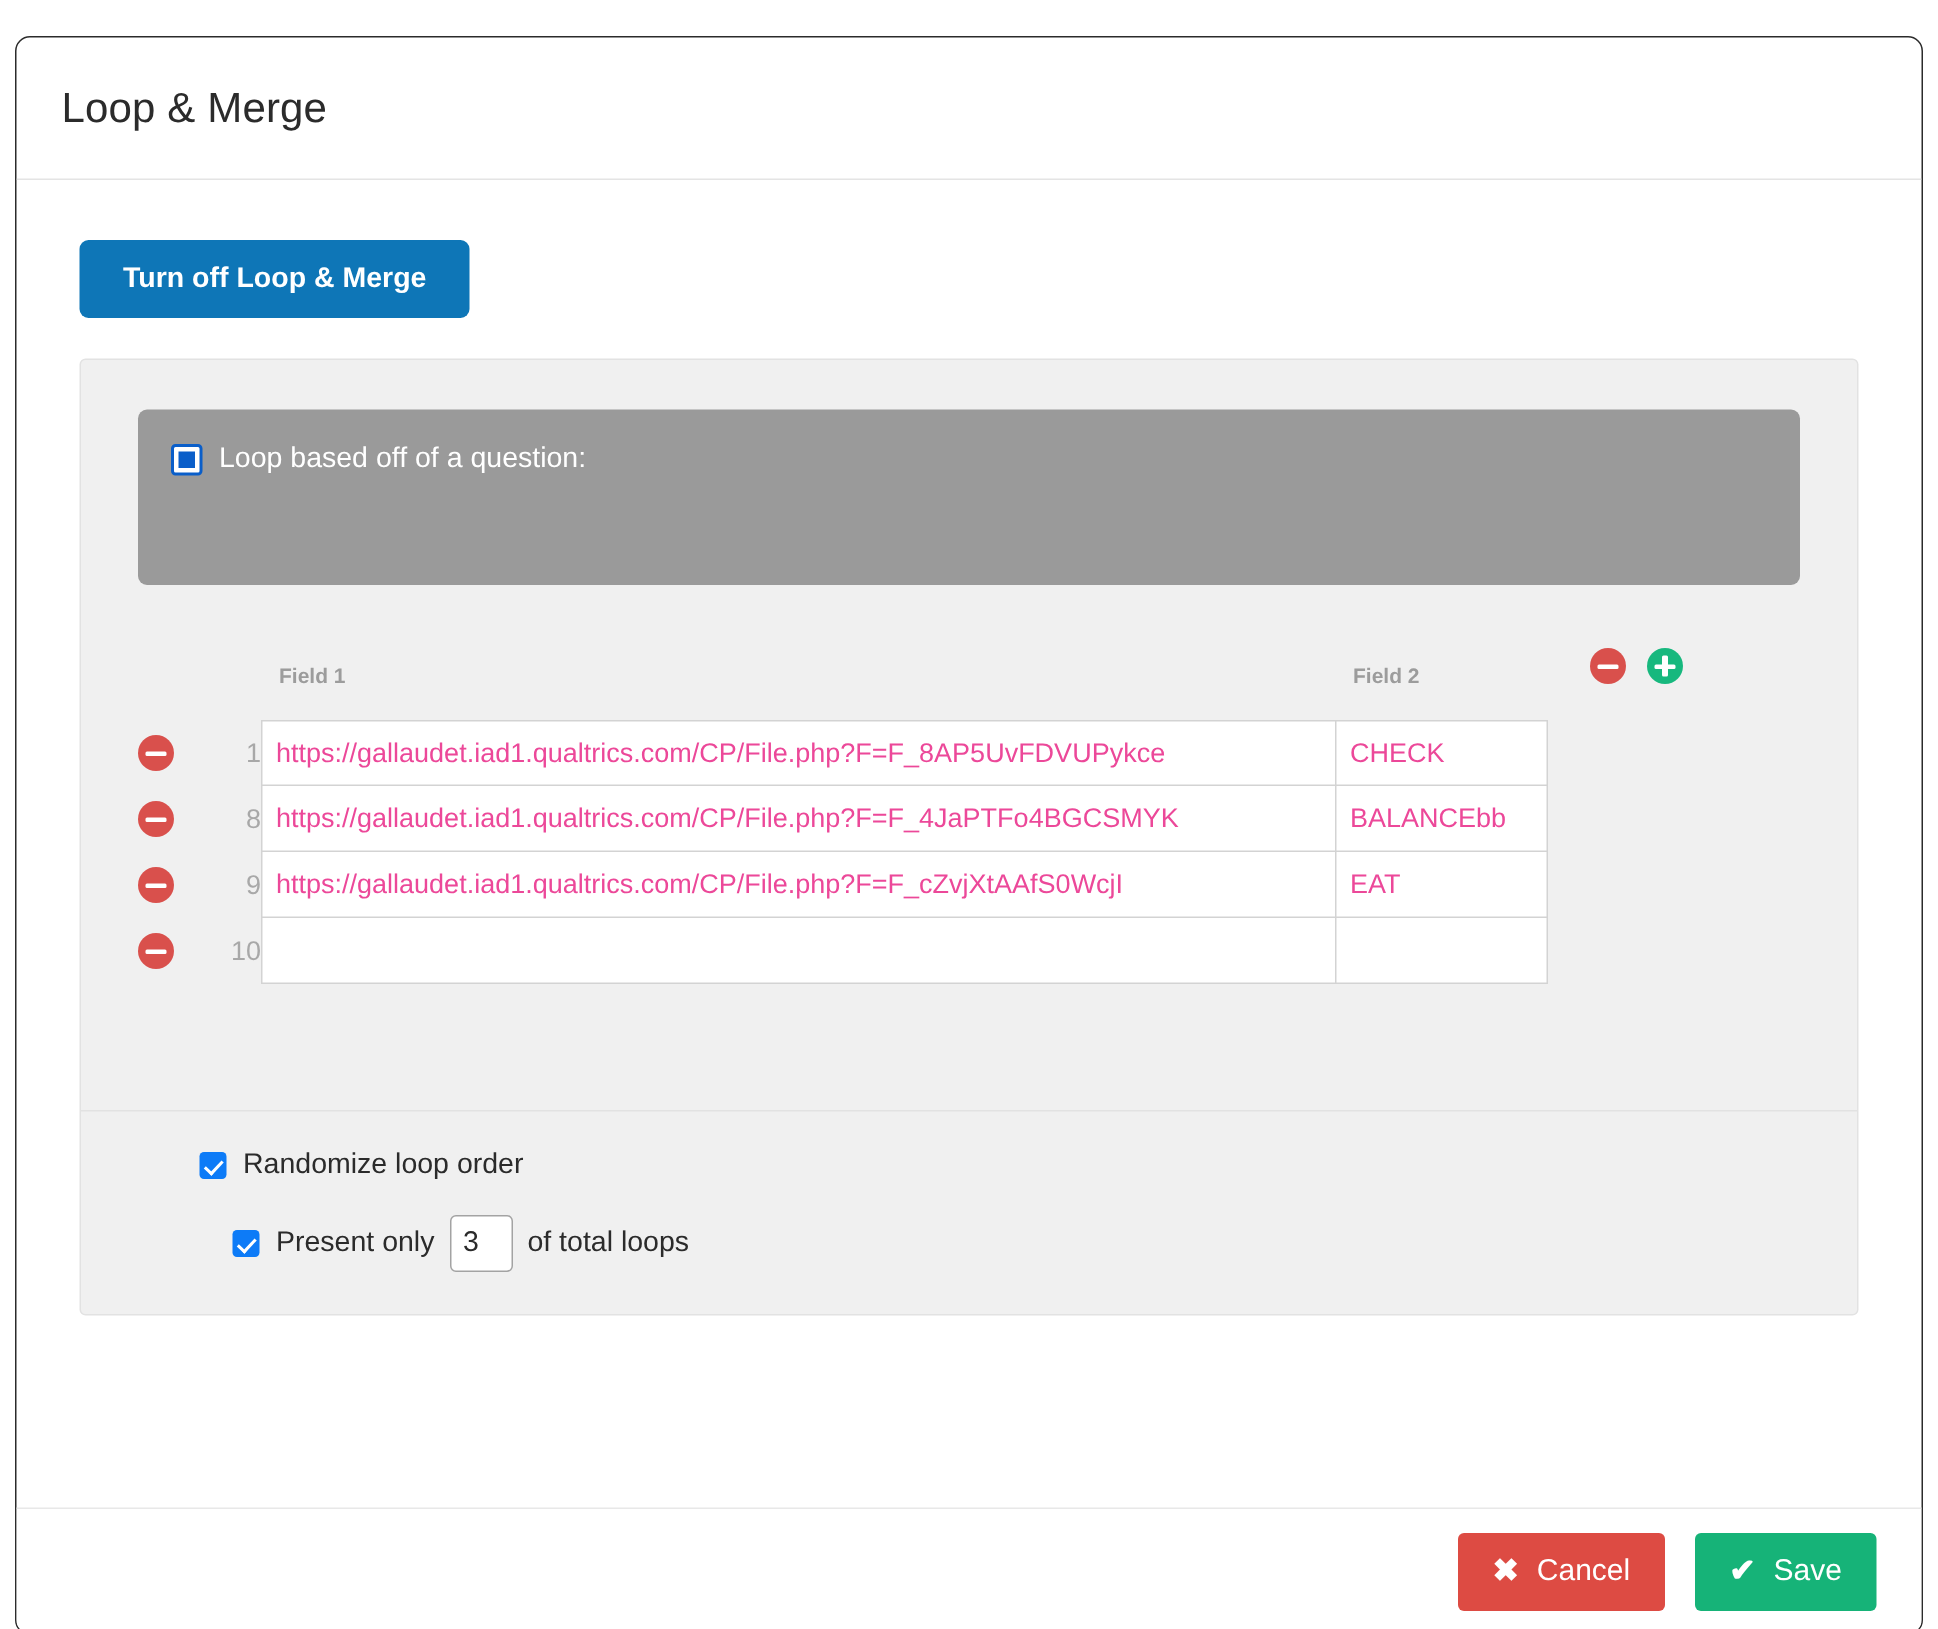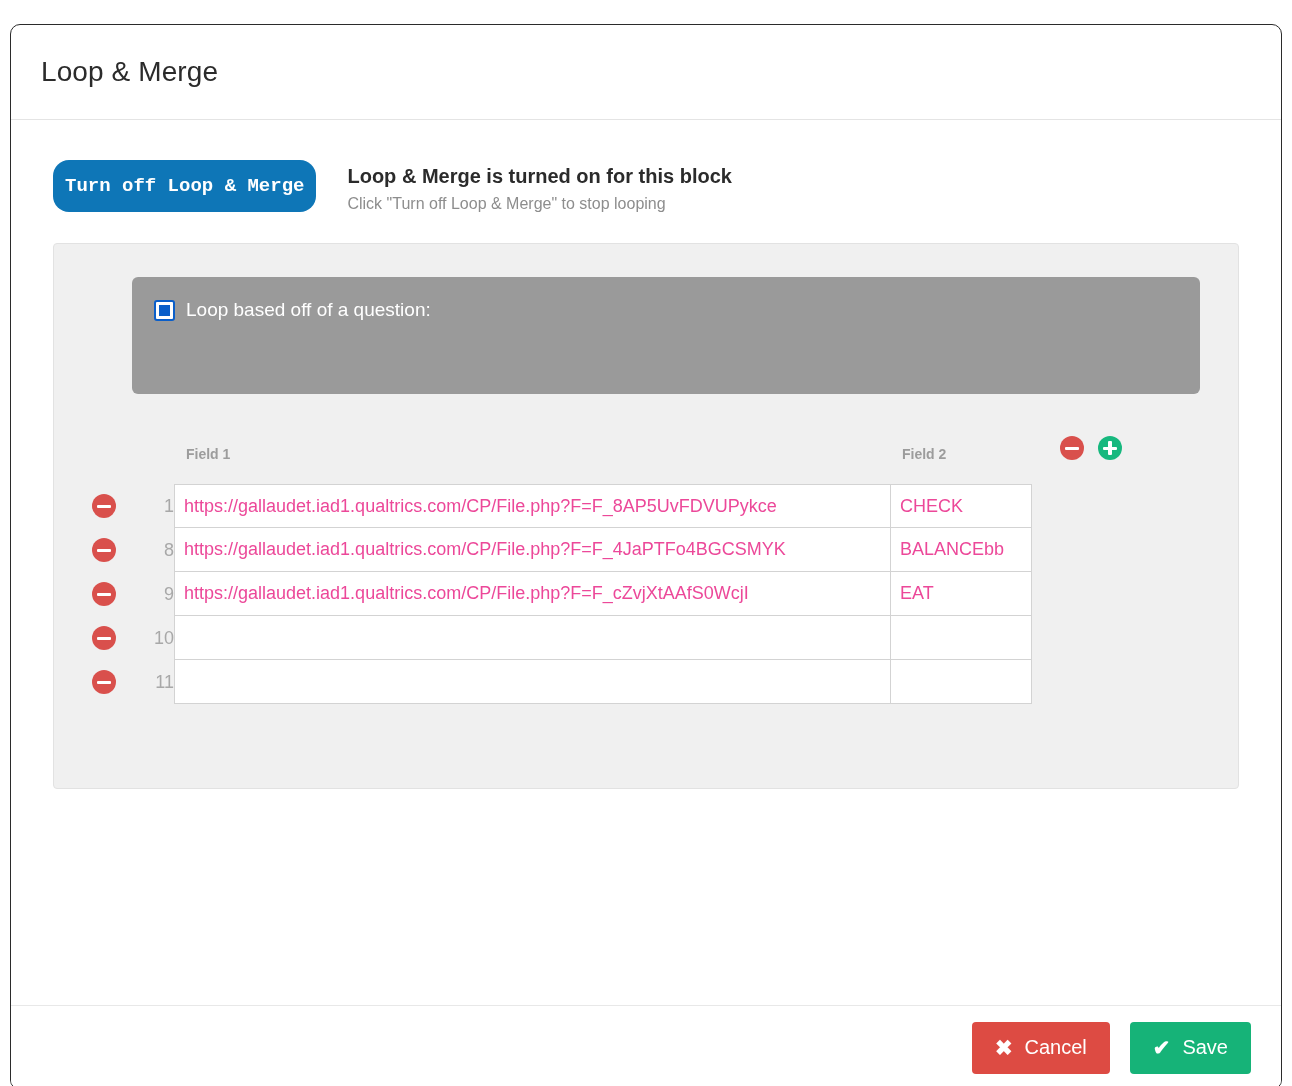--- a/index.html
+++ b/index.html
@@ -56,25 +56,25 @@
   
   .toggle-row {
     display: flex;
     align-items: flex-start;
     margin-bottom: 27px;
   }
   .btn-toggle {
     background: #0e76b7;
     color: #ffffff;
     border: none;
-    border-radius: 16px;
+    border-radius: 6px;
     font-size: 19px;
     font-weight: 700;
-    font-family: Liberation Mono, monospace;
-    padding: 0 12px;
+    font-family: Liberation Sans, sans-serif;
+    padding: 0 29px;
     height: 52px;
     line-height: 52px;
     cursor: pointer;
     white-space: nowrap;
   }
   .toggle-text {
     margin-left: 31px;
     padding-top: 3px;
   }
   .toggle-text .t1 {
@@ -103,21 +103,20 @@
 
   
   .question-banner {
     background: #9a9a9a;
     border-radius: 6px;
     height: 117px;
     box-sizing: border-box;
     padding: 20px 24px 0 22px;
     display: flex;
     align-items: flex-start;
-    margin-left: 40px;
   }
   .q-check {
     width: 21px;
     height: 21px;
     background: #ffffff;
     border: 2px solid #0a5ec9;
     border-radius: 3px;
     box-sizing: border-box;
     position: relative;
     flex: 0 0 auto;
@@ -332,24 +331,20 @@
 <div class="modal">
 
   <div class="modal-header">
     <div class="modal-title">Loop &amp; Merge</div>
   </div>
 
   <div class="modal-body">
 
     <div class="toggle-row">
       <button class="btn-toggle">Turn off Loop &amp; Merge</button>
-      <div class="toggle-text">
-        <div class="t1">Loop &amp; Merge is turned on for this block</div>
-        <div class="t2">Click "Turn off Loop &amp; Merge" to stop looping</div>
-      </div>
     </div>
 
     <div class="panel">
 
       <div class="panel-upper">
 
         <div class="question-banner">
           <div class="q-check"></div>
           <div class="q-label">Loop based off of a question:</div>
         </div>
@@ -423,40 +418,39 @@
                 </td>
                 <td class="row-index">10</td>
                 <td class="f1-cell">
                   <div class="cell-input"></div>
                 </td>
                 <td>
                   <div class="cell-input"></div>
                 </td>
                 <td></td>
               </tr>
-              <tr>
-                <td class="minus-cell">
-                  <span class="icon-circle icon-minus"></span>
-                </td>
-                <td class="row-index">11</td>
-                <td class="f1-cell">
-                  <div class="cell-input"></div>
-                </td>
-                <td>
-                  <div class="cell-input"></div>
-                </td>
-                <td></td>
-              </tr>
             </tbody>
           </table>
           <div class="table-spacer"></div>
         </div>
 
       </div>
 
+      <div class="panel-lower">
+        <div class="opt-row">
+          <span class="cb"></span>
+          <span class="opt-label">Randomize loop order</span>
+        </div>
+        <div class="opt-row indent">
+          <span class="cb"></span>
+          <span class="opt-label">Present only</span>
+          <input class="num-input" type="text" value="3" style="">
+          <span>of total loops</span>
+        </div>
+      </div>
 
     </div>
   </div>
 
   <div class="modal-footer">
     <button class="btn-footer btn-cancel">
       <span class="gl">✖</span>
       <span>Cancel</span>
     </button>
     <button class="btn-footer btn-save">

